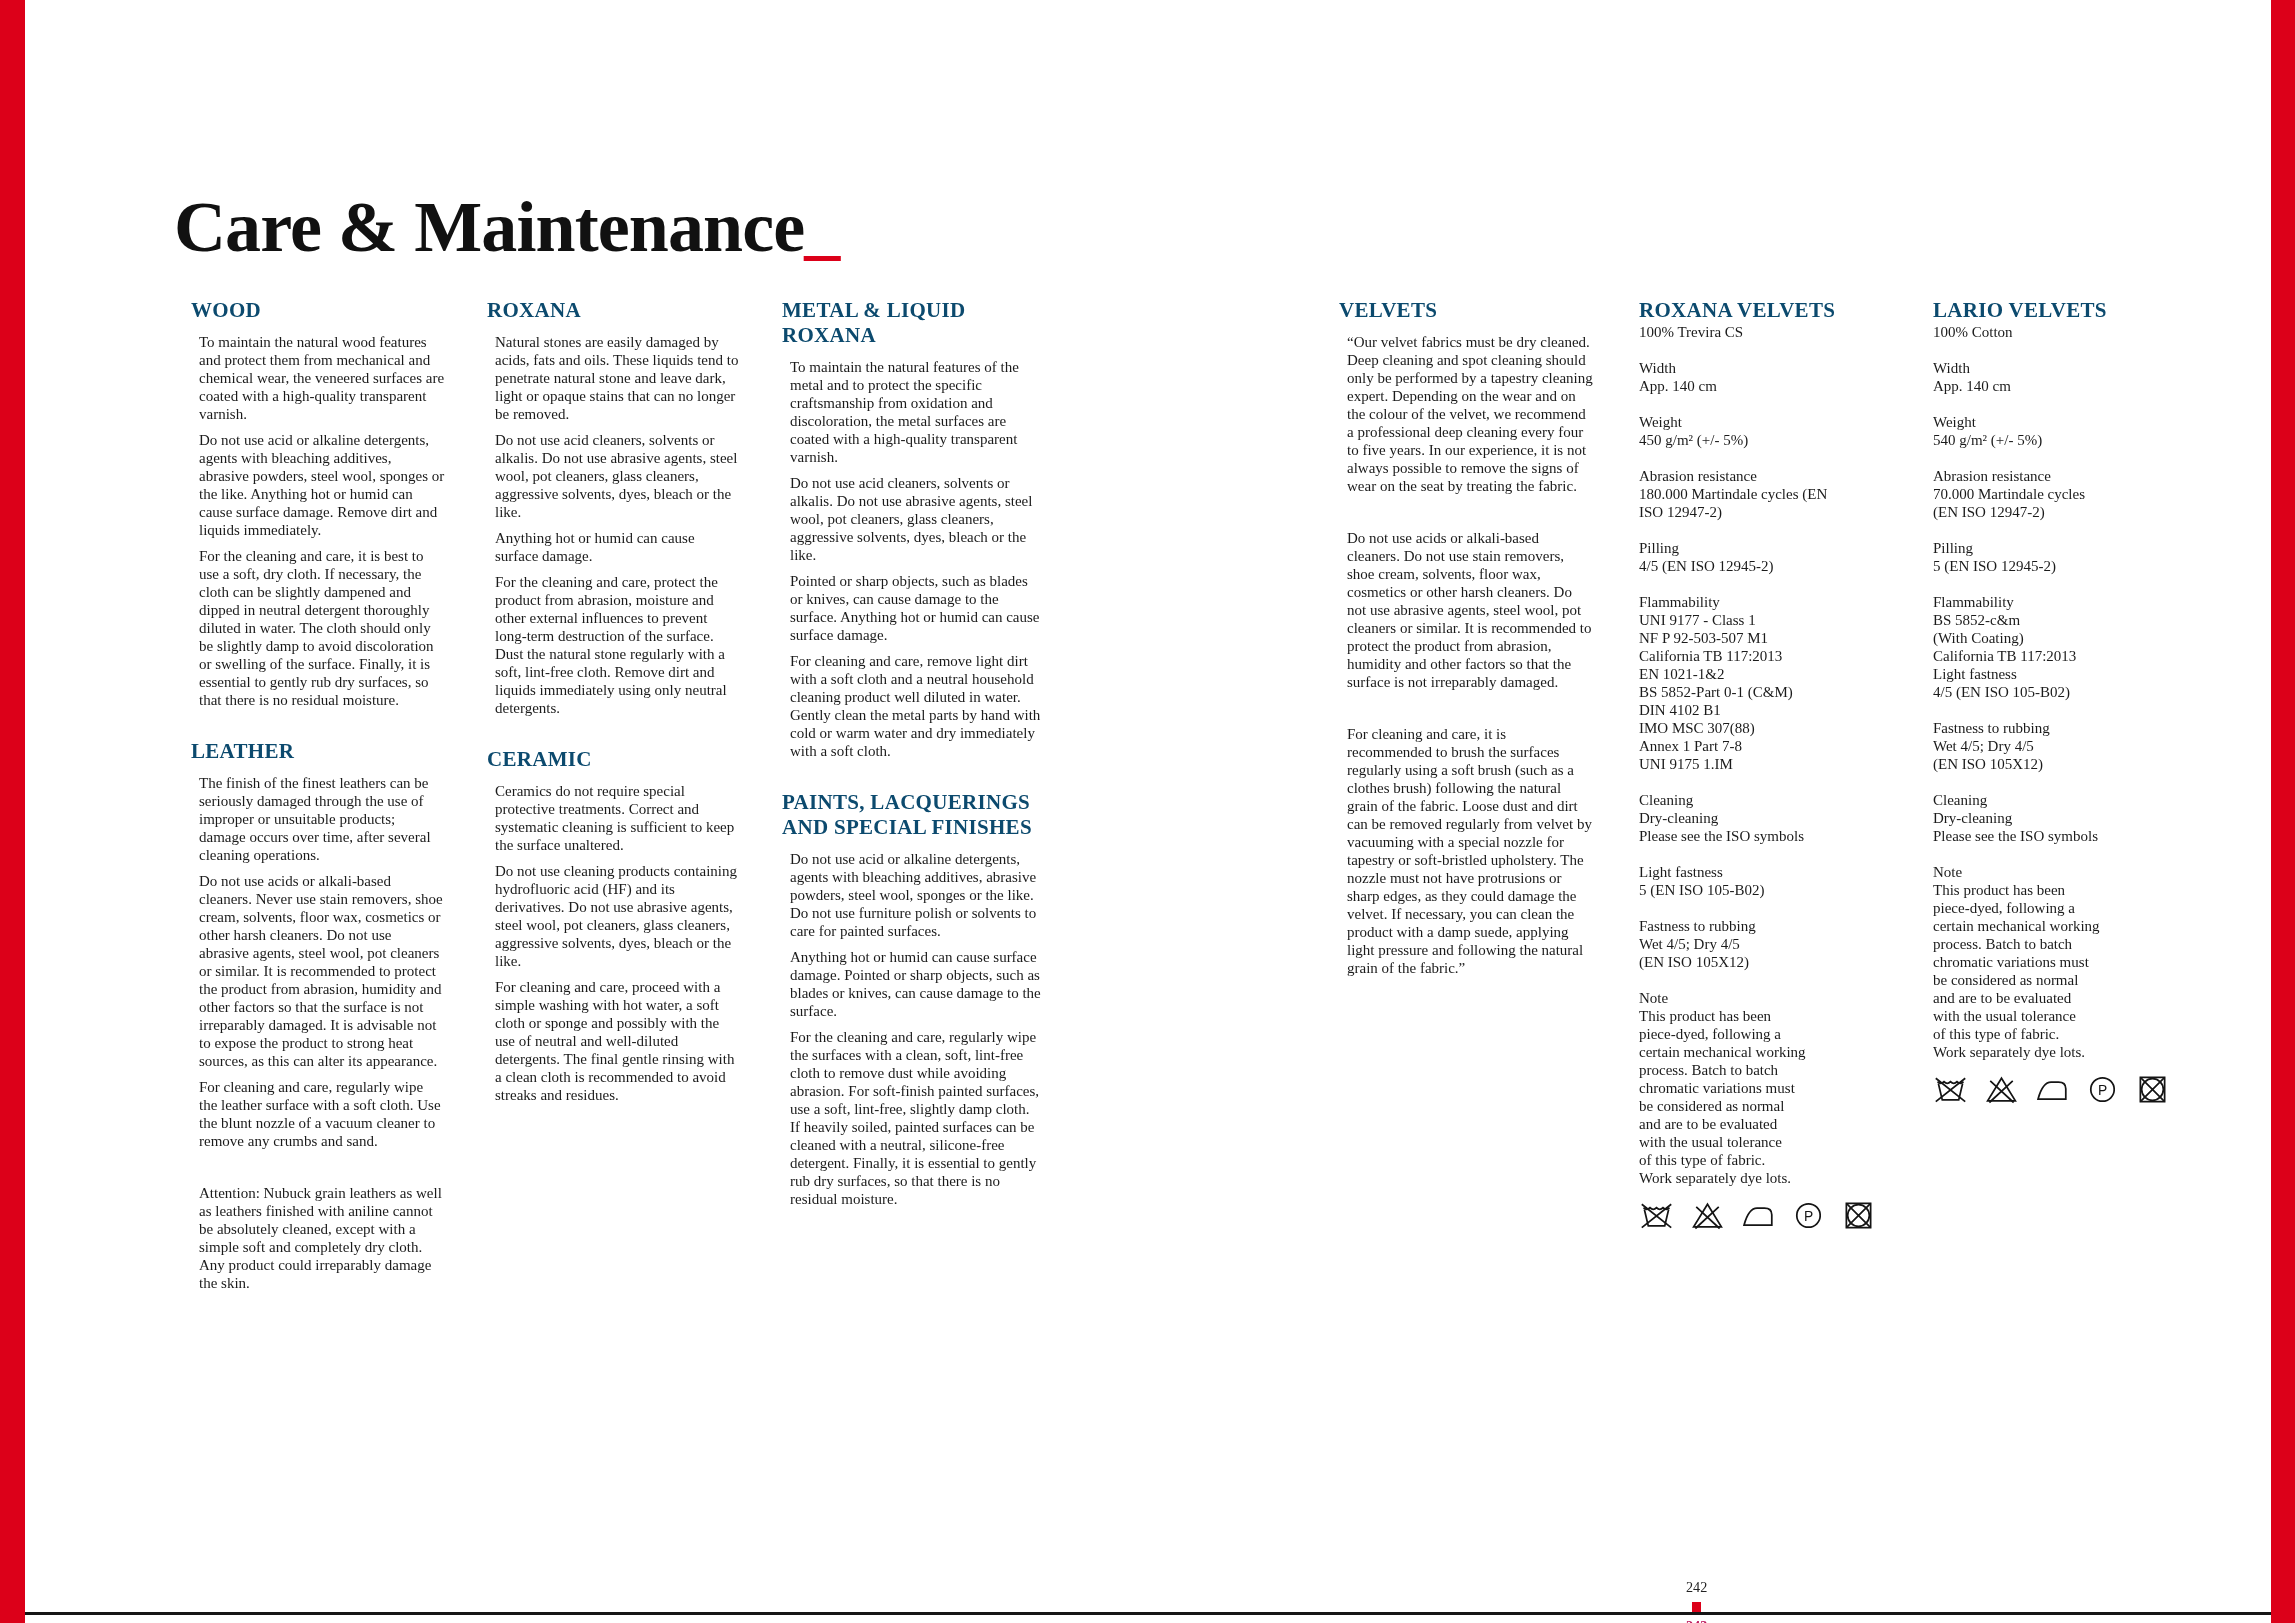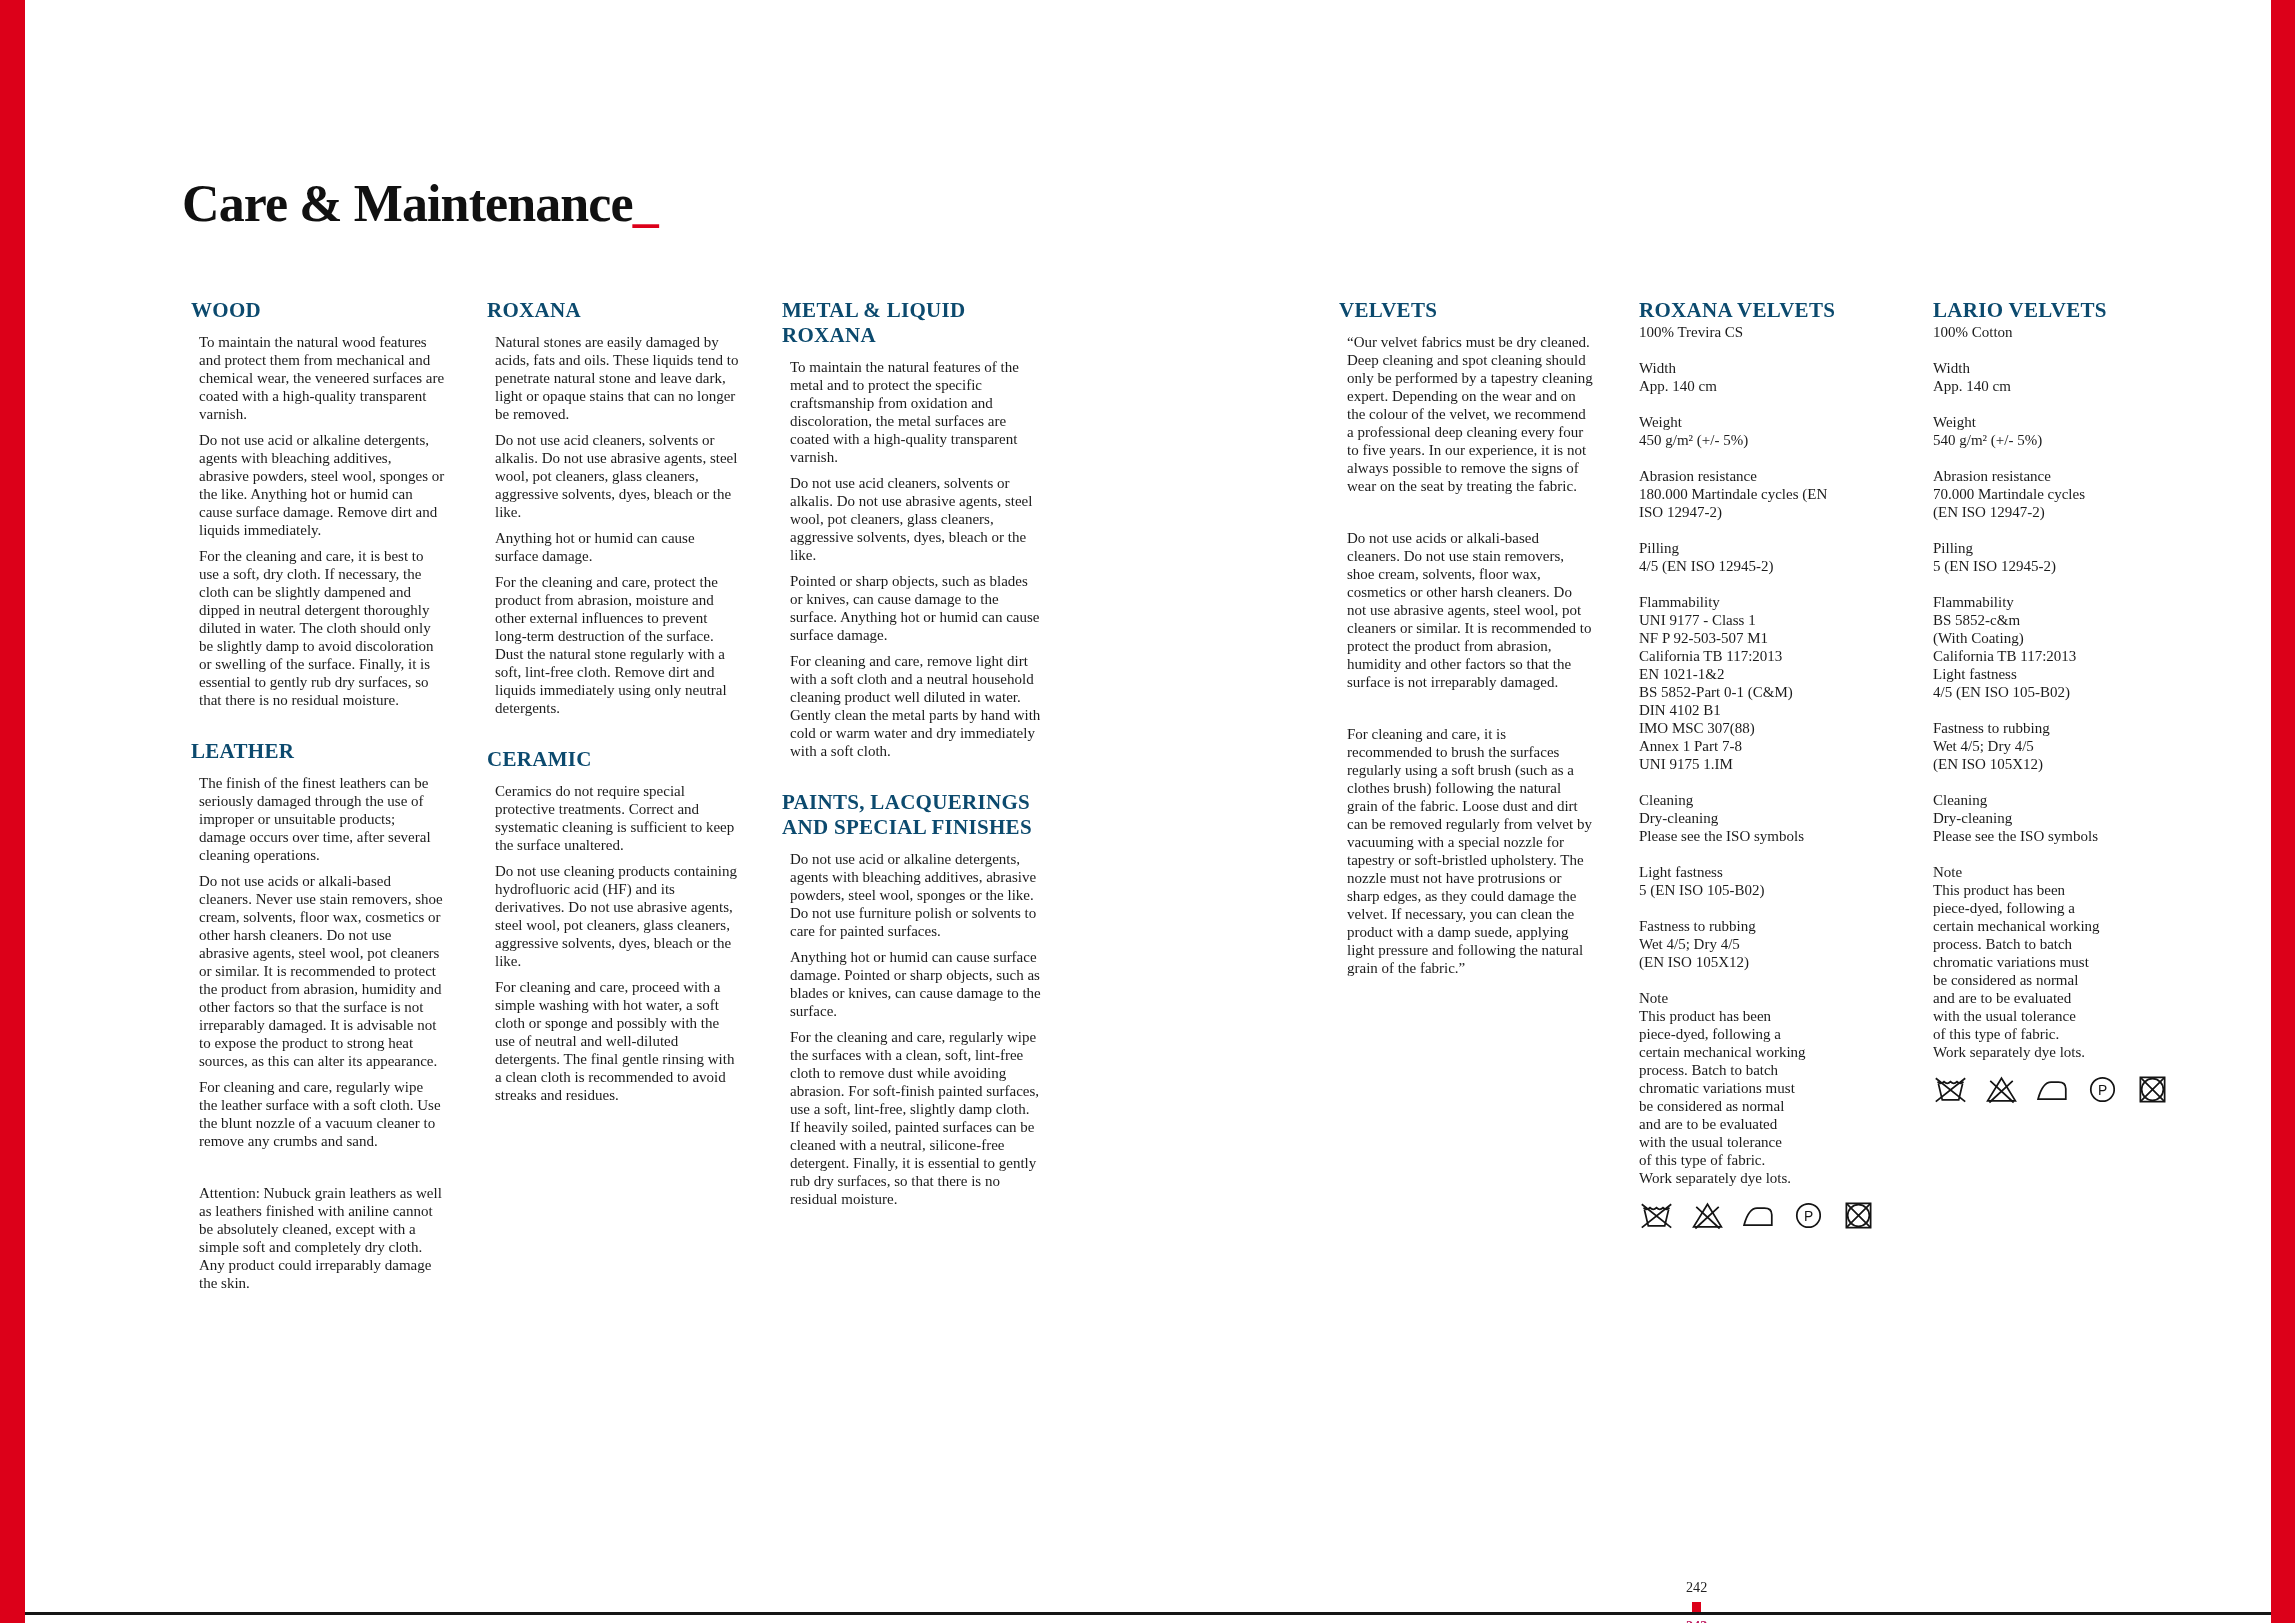--- a/index.html
+++ b/index.html
@@ -7,22 +7,22 @@
     position:relative;width:2296px;height:1624px;background:#ffffff;
     font-family:"Liberation Serif","DejaVu Serif",serif;color:#1b1b1b;
     overflow:hidden;
   }
   .edge-bar{position:absolute;top:0;bottom:0;width:25px;background:#dc0019;}
   .edge-bar.left{left:0;}
   .edge-bar.right{right:0;}
   .bottom-rule{position:absolute;left:25px;right:25px;top:1612px;height:2.8px;background:#151515;}
 
   .doc-title{
-    position:absolute;left:182px;top:140px;
-    font-size:52px;line-height:1.1;letter-spacing:-0.9px;color:#111;
+    position:absolute;left:174px;top:140px;
+    font-size:72px;line-height:1.1;letter-spacing:-0.9px;color:#111;
     white-space:nowrap;
     font-family:Liberation Serif, serif;
   }
   .doc-title .cursor{color:#dc0019;font-weight:bold;}
 
   .col{position:absolute;top:298px;font-size:15px;line-height:18px;}
   .col-1{left:191px;width:262px;}
   .col-2{left:487px;width:262px;}
   .col-3{left:782px;width:268px;}
   .col-4{left:1339px;width:262px;}

